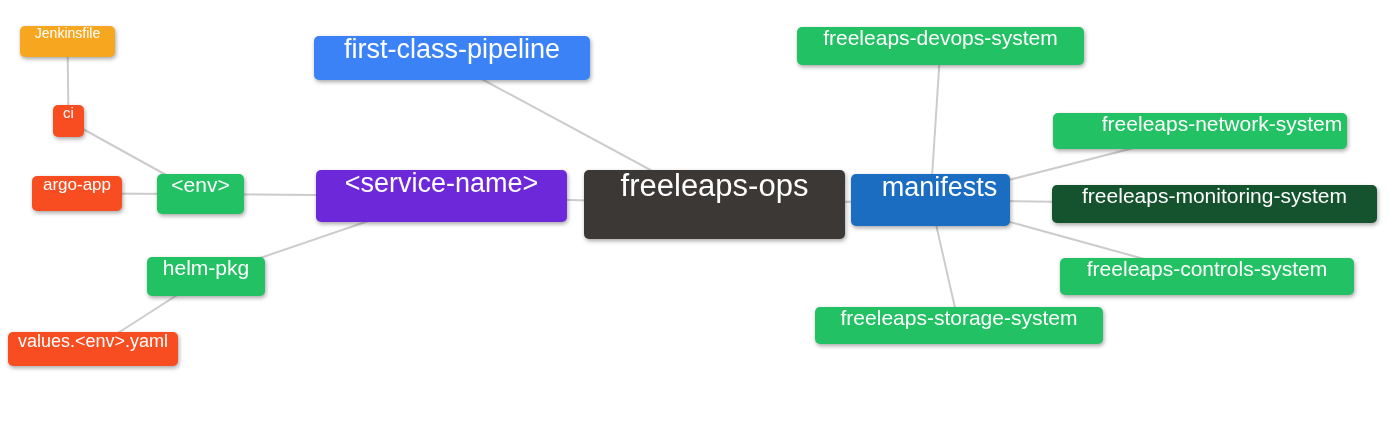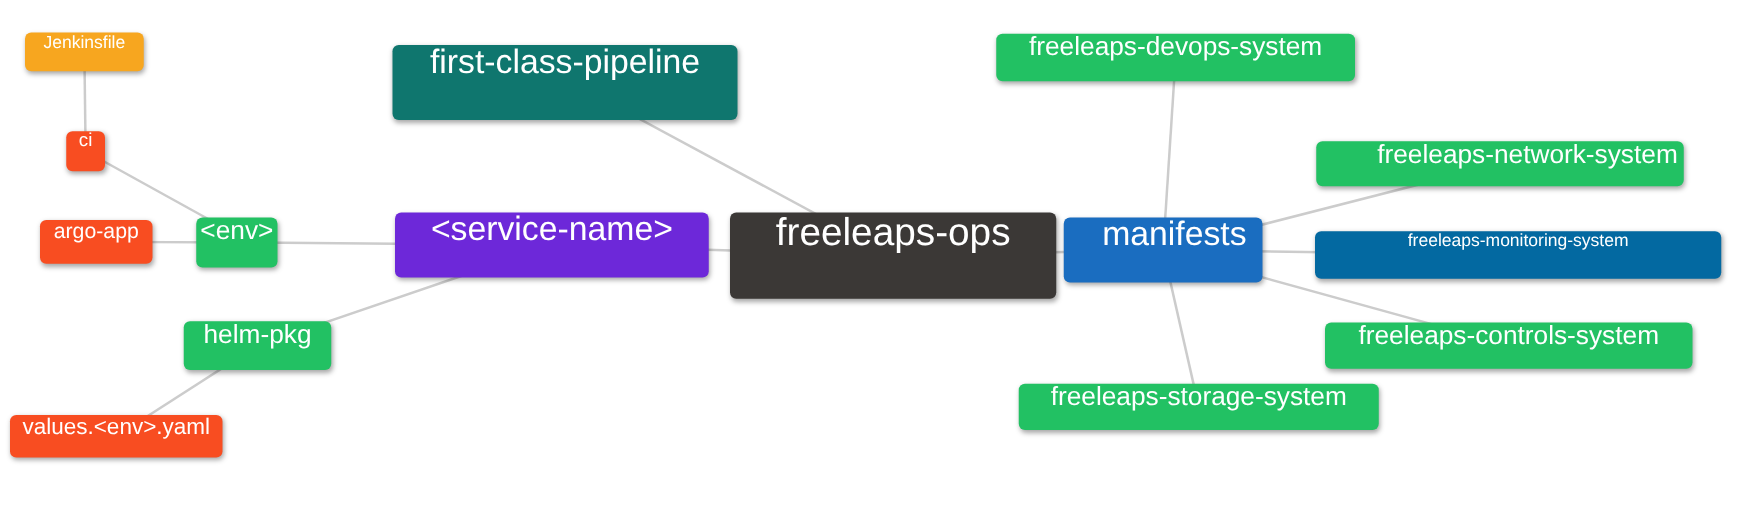--- a/index.html
+++ b/index.html
@@ -62,48 +62,48 @@
 
 <div class="mm-node" style="left: 20px; top: 26px; width: 95px; height: 31px; font-size: 14px; background: rgb(247, 166, 31); color: rgb(255, 255, 255);">
       <span>Jenkinsfile</span>
     </div>
     <div class="mm-node" style="left: 53px; top: 105px; width: 31px; height: 32px; font-size: 15px; background: rgb(248, 77, 33); color: rgb(255, 255, 255);">
       <span>ci</span>
     </div>
     <div class="mm-node" style="left: 32px; top: 176px; width: 90px; height: 35px; font-size: 17px; background: rgb(248, 77, 33); color: rgb(255, 255, 255);">
       <span>argo-app</span>
     </div>
-    <div class="mm-node" style="left: 157px; top: 174px; width: 65px; height: 40px; font-size: 21px; background: rgb(34, 193, 99); color: rgb(255, 255, 255);">
+    <div class="mm-node" style="left: 157px; top: 174px; width: 87px; height: 40px; font-size: 21px; background: rgb(34, 193, 99); color: rgb(255, 255, 255);">
       <span>&lt;env&gt;</span>
     </div>
     <div class="mm-node" style="left: 147px; top: 257px; width: 118px; height: 39px; font-size: 21px; background: rgb(34, 193, 99); color: rgb(255, 255, 255);">
       <span>helm-pkg</span>
     </div>
     <div class="mm-node" style="left: 8px; top: 332px; width: 170px; height: 34px; font-size: 18px; background: rgb(248, 77, 33); color: rgb(255, 255, 255);">
       <span>values.&lt;env&gt;.yaml</span>
     </div>
-    <div class="mm-node" style="left: 314px; top: 36px; width: 276px; height: 60px; font-size: 27px; background: #0f766e; color: rgb(255, 255, 255);">
+    <div class="mm-node" style="left: 314px; top: 36px; width: 276px; height: 44px; font-size: 27px; background: #3b82f6; color: rgb(255, 255, 255);">
       <span>first-class-pipeline</span>
     </div>
     <div class="mm-node" style="left: 316px; top: 170px; width: 251px; height: 52px; font-size: 27px; background: #6d28d9; color: rgb(255, 255, 255);">
       <span>&lt;service-name&gt;</span>
     </div>
     <div class="mm-node" style="left: 584px; top: 170px; width: 261px; height: 69px; font-size: 31px; background: rgb(59, 56, 54); color: rgb(255, 255, 255);">
       <span>freeleaps-ops</span>
     </div>
     <div class="mm-node" style="left: 851px; top: 174px; width: 159px; height: 52px; font-size: 27px; background: rgb(26, 109, 192); color: rgb(255, 255, 255); padding-left: 18px;">
       <span>manifests</span>
     </div>
     <div class="mm-node" style="left: 797px; top: 27px; width: 287px; height: 38px; font-size: 21px; background: rgb(34, 193, 99); color: rgb(255, 255, 255);">
       <span>freeleaps-devops-system</span>
     </div>
     <div class="mm-node" style="left: 1053px; top: 113px; width: 294px; height: 36px; font-size: 21px; background: rgb(34, 193, 99); color: rgb(255, 255, 255); padding-left: 44px;">
       <span>freeleaps-network-system</span>
     </div>
-    <div class="mm-node" style="left: 1052px; top: 185px; width: 325px; height: 38px; font-size: 14px; background: #0369a1; color: rgb(255, 255, 255);">
+    <div class="mm-node" style="left: 1052px; top: 185px; width: 325px; height: 38px; font-size: 21px; background: #14532d; color: rgb(255, 255, 255);">
       <span>freeleaps-monitoring-system</span>
     </div>
     <div class="mm-node" style="left: 1060px; top: 258px; width: 294px; height: 37px; font-size: 21px; background: rgb(34, 193, 99); color: rgb(255, 255, 255);">
       <span>freeleaps-controls-system</span>
     </div>
     <div class="mm-node" style="left: 815px; top: 307px; width: 288px; height: 37px; font-size: 21px; background: rgb(34, 193, 99); color: rgb(255, 255, 255);">
       <span>freeleaps-storage-system</span>
     </div>
   </div>
 

